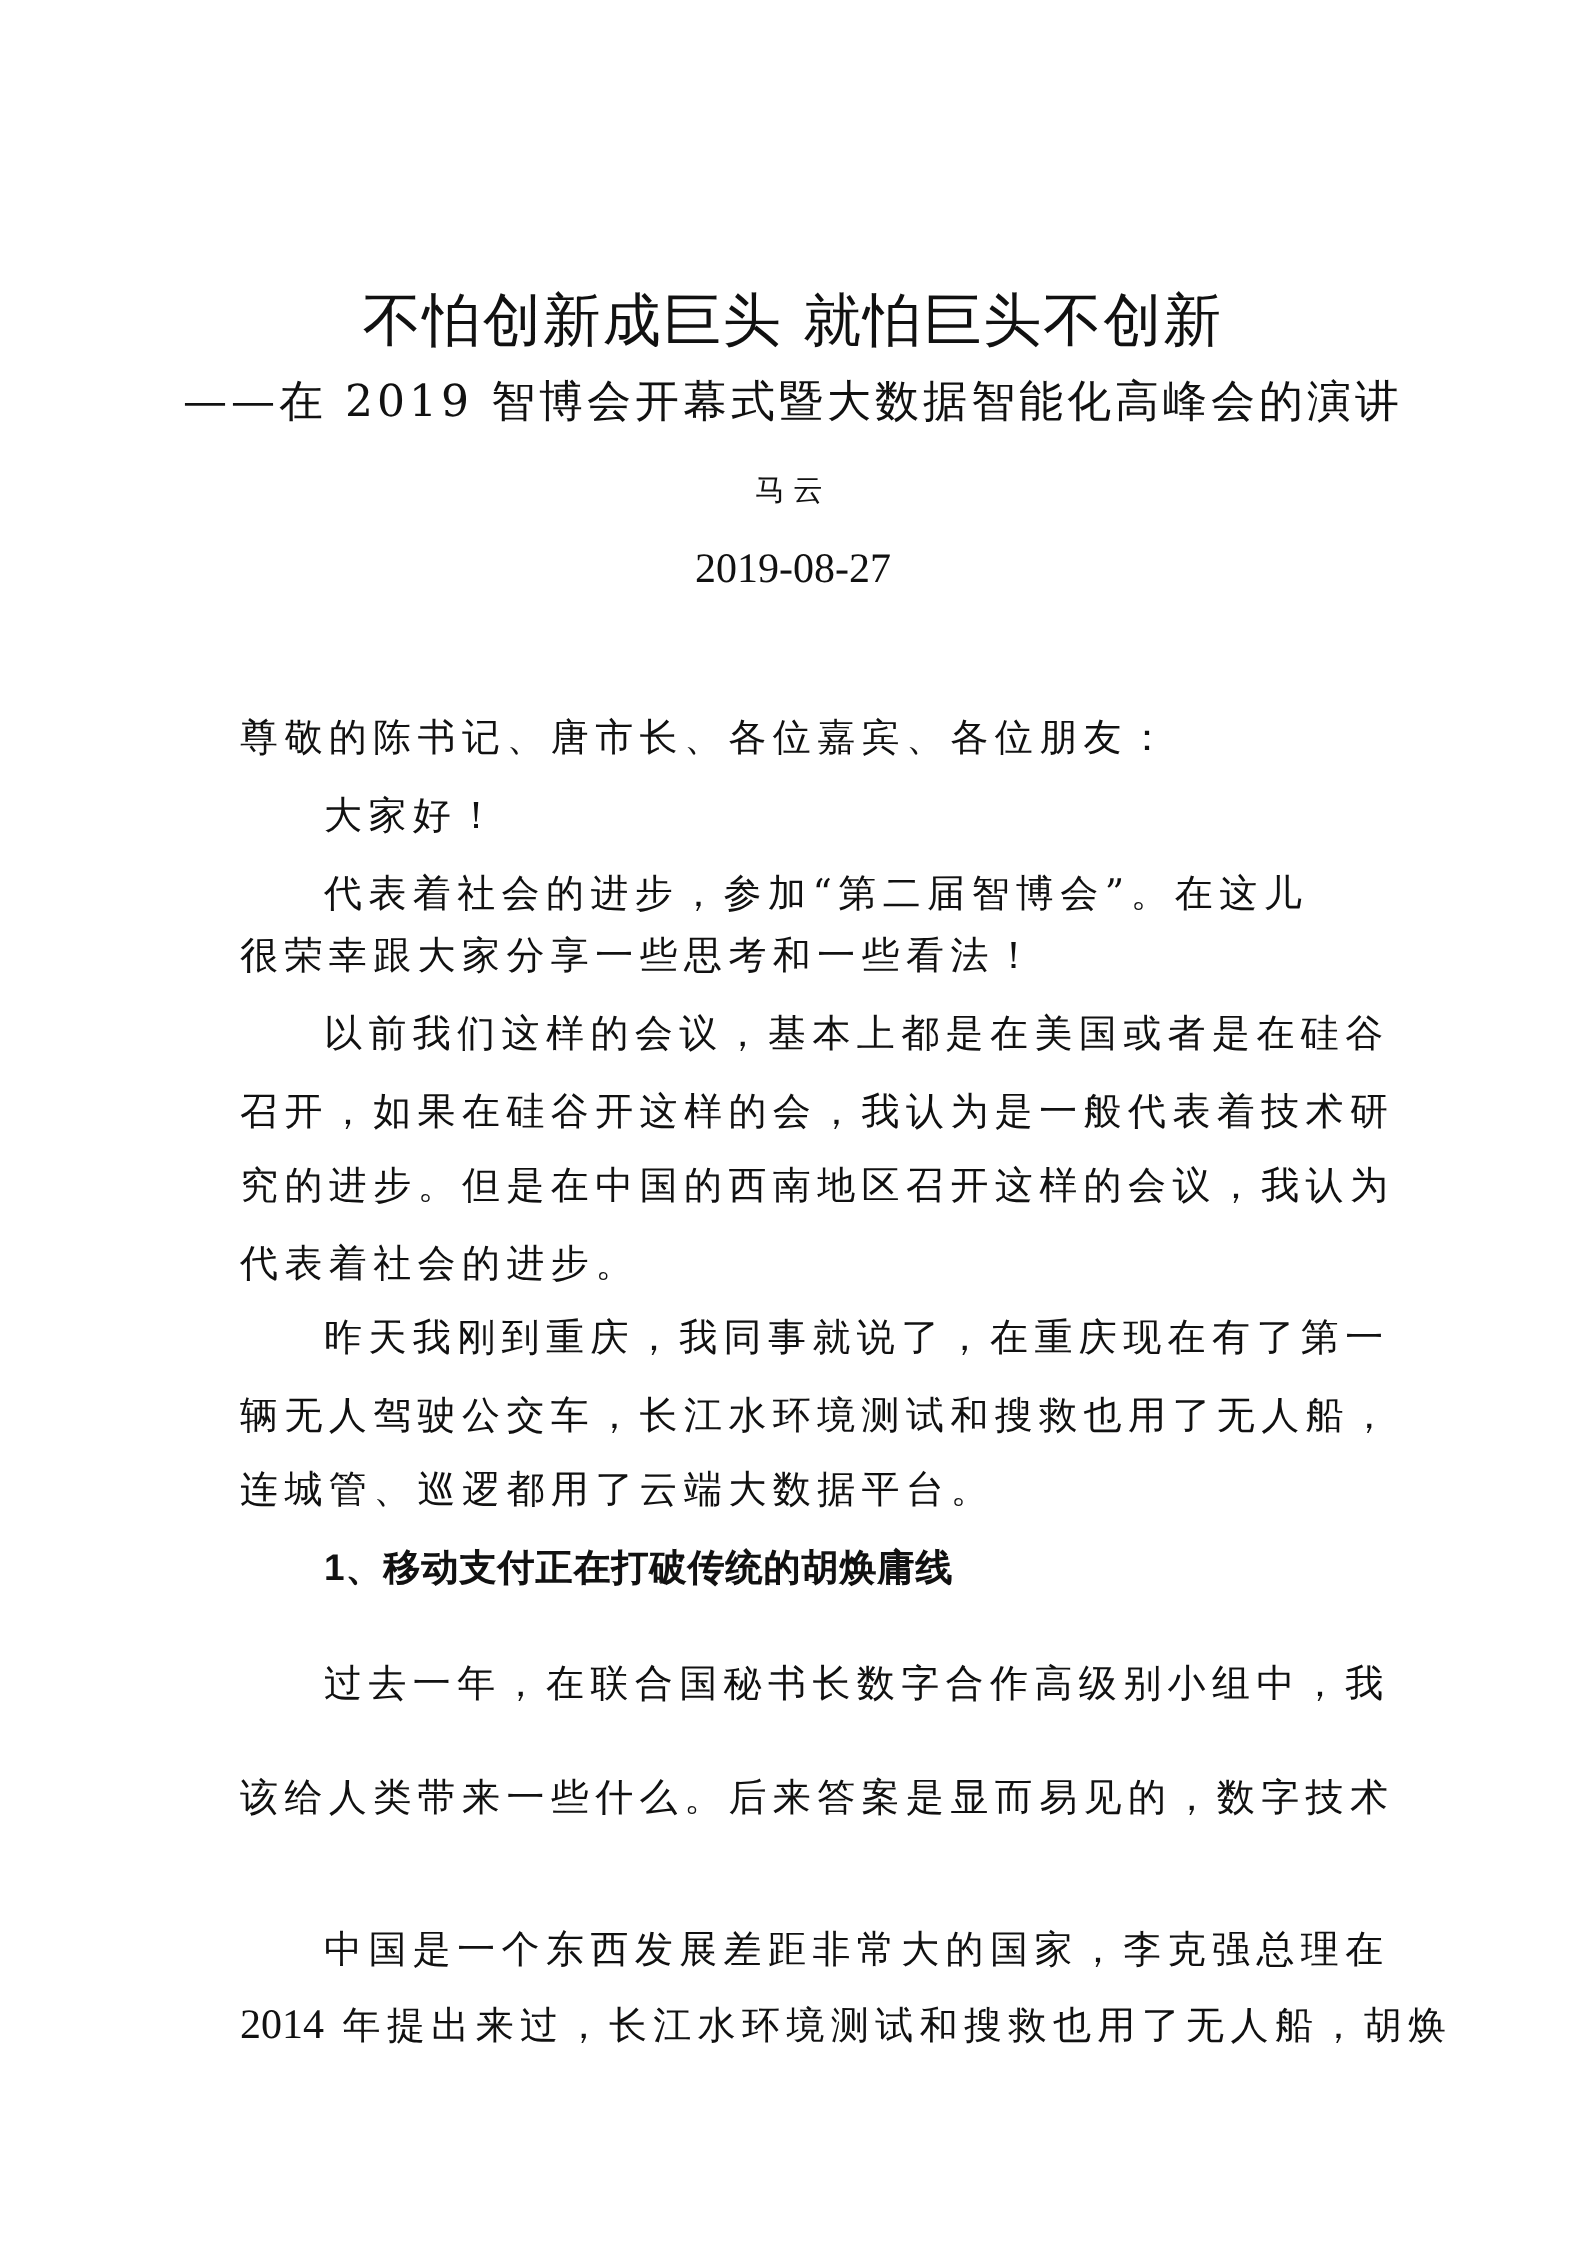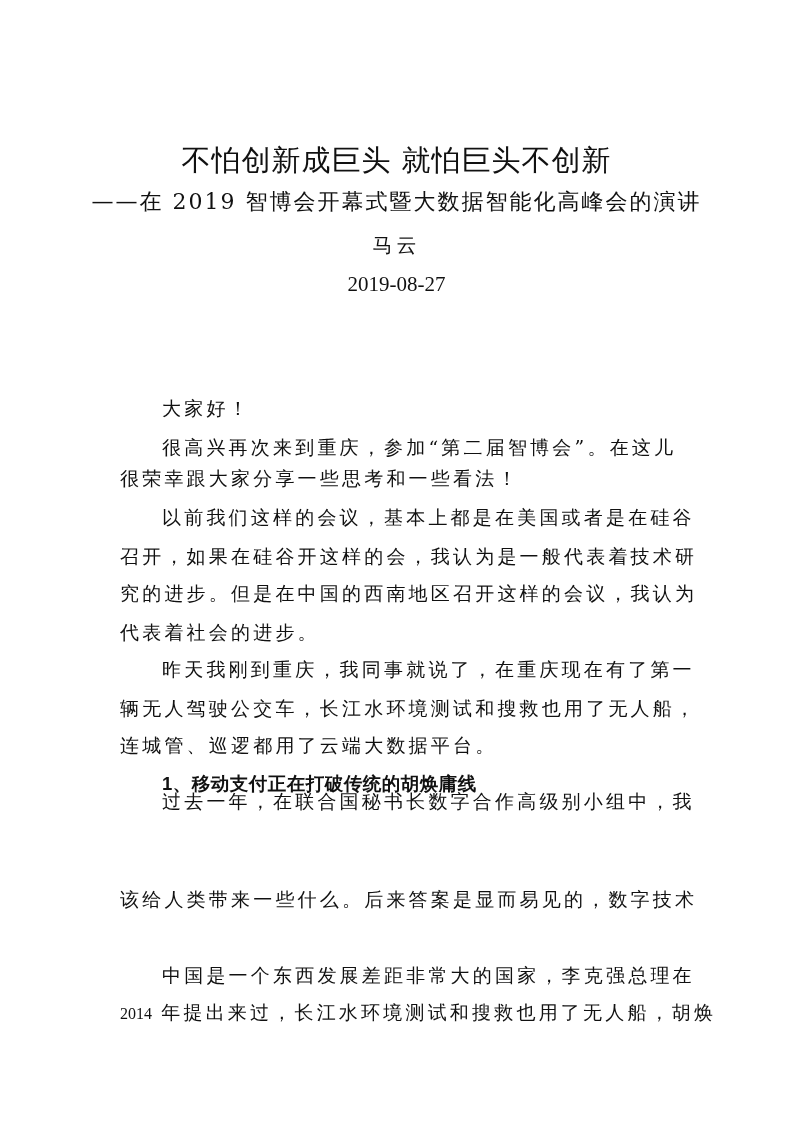--- a/index.html
+++ b/index.html
@@ -1,44 +1,45 @@
 <!DOCTYPE html>
 <html><head>
 <meta charset="utf-8">
 <style>
   html, body { margin:0; padding:0; background:#ffffff; }
   body { width:793px; height:1122px; position:relative; overflow:hidden; color:#111; }
   .page { position:absolute; left:0; top:0; width:793px; height:1122px; background:#fff; }
   .center { position:absolute; left:0; width:793px; text-align:center; white-space:nowrap; }
   .title { top:142px; font-family:"DejaVu Serif", serif; font-size:29px; line-height:36px; letter-spacing:1px; font-weight:normal; }
   .subtitle { top:188px; font-family:"DejaVu Serif", serif; font-size:22px; line-height:28px; letter-spacing:2px; }
-  .author { top:231px; font-family:"DejaVu Serif", serif; font-size:20px; line-height:28px; letter-spacing:4px; }
+  .author { top:231px; font-family:"DejaVu Serif", serif; font-size:15px; line-height:28px; letter-spacing:4px; }
   .date { top:270px; font-family:"Liberation Serif", serif; font-size:21px; line-height:28px; }
   .line { position:absolute; left:120px; width:553px; white-space:nowrap; font-family:"DejaVu Serif", serif; font-size:19px; line-height:24px; letter-spacing:3.2px; }
   .indent { left:162px; width:511px; }
   .heading { font-family:Liberation Sans, sans-serif; font-weight:bold; font-size:18.5px; letter-spacing:0.5px; }
-  .num { font-family:"Liberation Serif", serif; font-size:16px; letter-spacing:0;margin-top:48px; }
+  .num { font-family:"Liberation Serif", serif; font-size:21px; letter-spacing:0;margin-top:48px; }
 </style>
 </head>
 <body>
 
 <div class="page">
   <div class="center title">不怕创新成巨头  就怕巨头不创新</div>
   <div class="center subtitle">——在 2019 智博会开幕式暨大数据智能化高峰会的演讲</div>
   <div class="center author">马云</div>
   <div class="center date">2019-08-27</div>
 
+  <div class="line" style="top:357px">尊敬的陈书记、唐市长、各位嘉宾、各位朋友：</div>
   <div class="line indent" style="top:396px">大家好！</div>
-  <div class="line indent" style="top:435px">很高兴再次来到重庆，参加“第二届智博会”。在这儿</div>
+  <div class="line indent" style="top:435px">代表着社会的进步，参加“第二届智博会”。在这儿</div>
   <div class="line" style="top:466px">很荣幸跟大家分享一些思考和一些看法！</div>
   <div class="line indent" style="top:505px">以前我们这样的会议，基本上都是在美国或者是在硅谷</div>
   <div class="line" style="top:544px">召开，如果在硅谷开这样的会，我认为是一般代表着技术研</div>
   <div class="line" style="top:620px">代表着社会的进步。</div>
   <div class="line" style="top:581px">究的进步。但是在中国的西南地区召开这样的会议，我认为</div>
   <div class="line indent" style="top:657px">昨天我刚到重庆，我同事就说了，在重庆现在有了第一</div>
   <div class="line" style="top:696px">辆无人驾驶公交车，长江水环境测试和搜救也用了无人船，</div>
   <div class="line" style="top:733px">连城管、巡逻都用了云端大数据平台。</div>
   <div class="line indent heading" style="top:772px">1、移动支付正在打破传统的胡焕庸线</div>
-  <div class="line indent" style="top:789px">过去一年，在联合国秘书长数字合作高级别小组中，我</div>
+  <div class="line indent" style="top:830px">过去一年，在联合国秘书长数字合作高级别小组中，我</div>
   <div class="line" style="top:887px">该给人类带来一些什么。后来答案是显而易见的，数字技术</div>
   <div class="line indent" style="top:963px">中国是一个东西发展差距非常大的国家，李克强总理在</div>
   <div class="line" style="top:1000px"><span class="num">2014</span><span> 年提出来过，长江水环境测试和搜救也用了无人船，胡焕</span></div>
 </div>
 
 </body></html>

